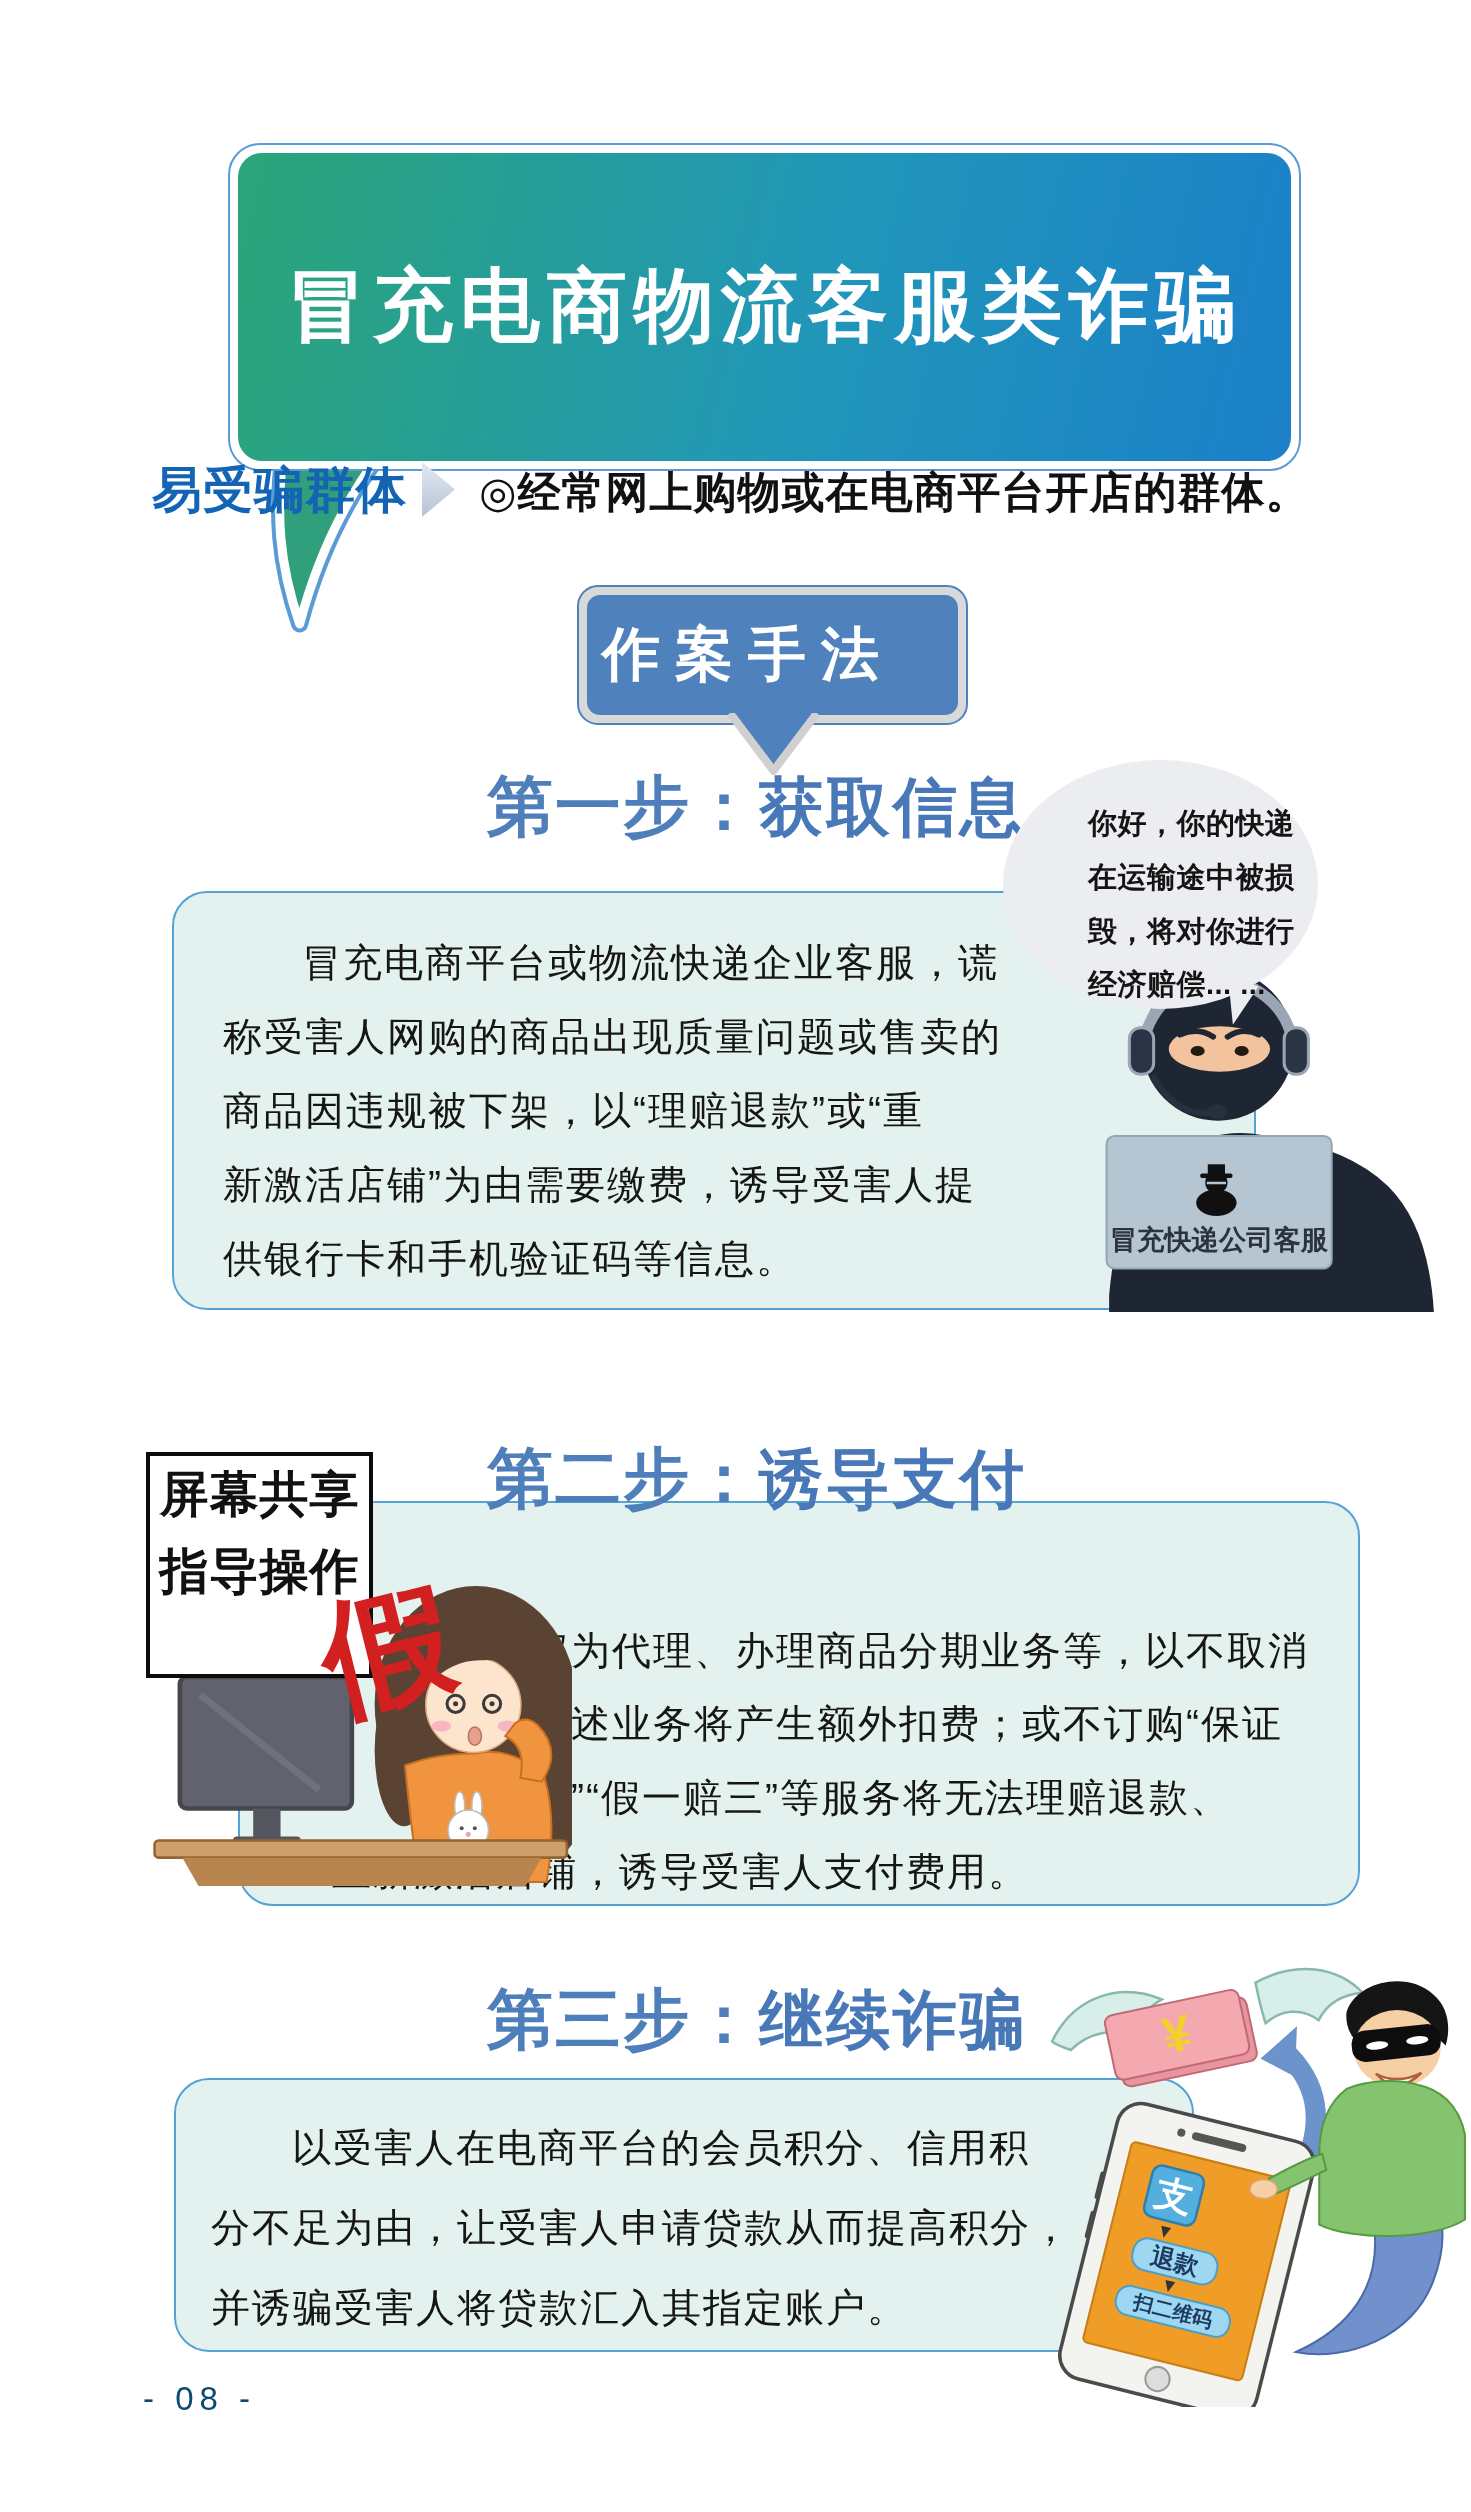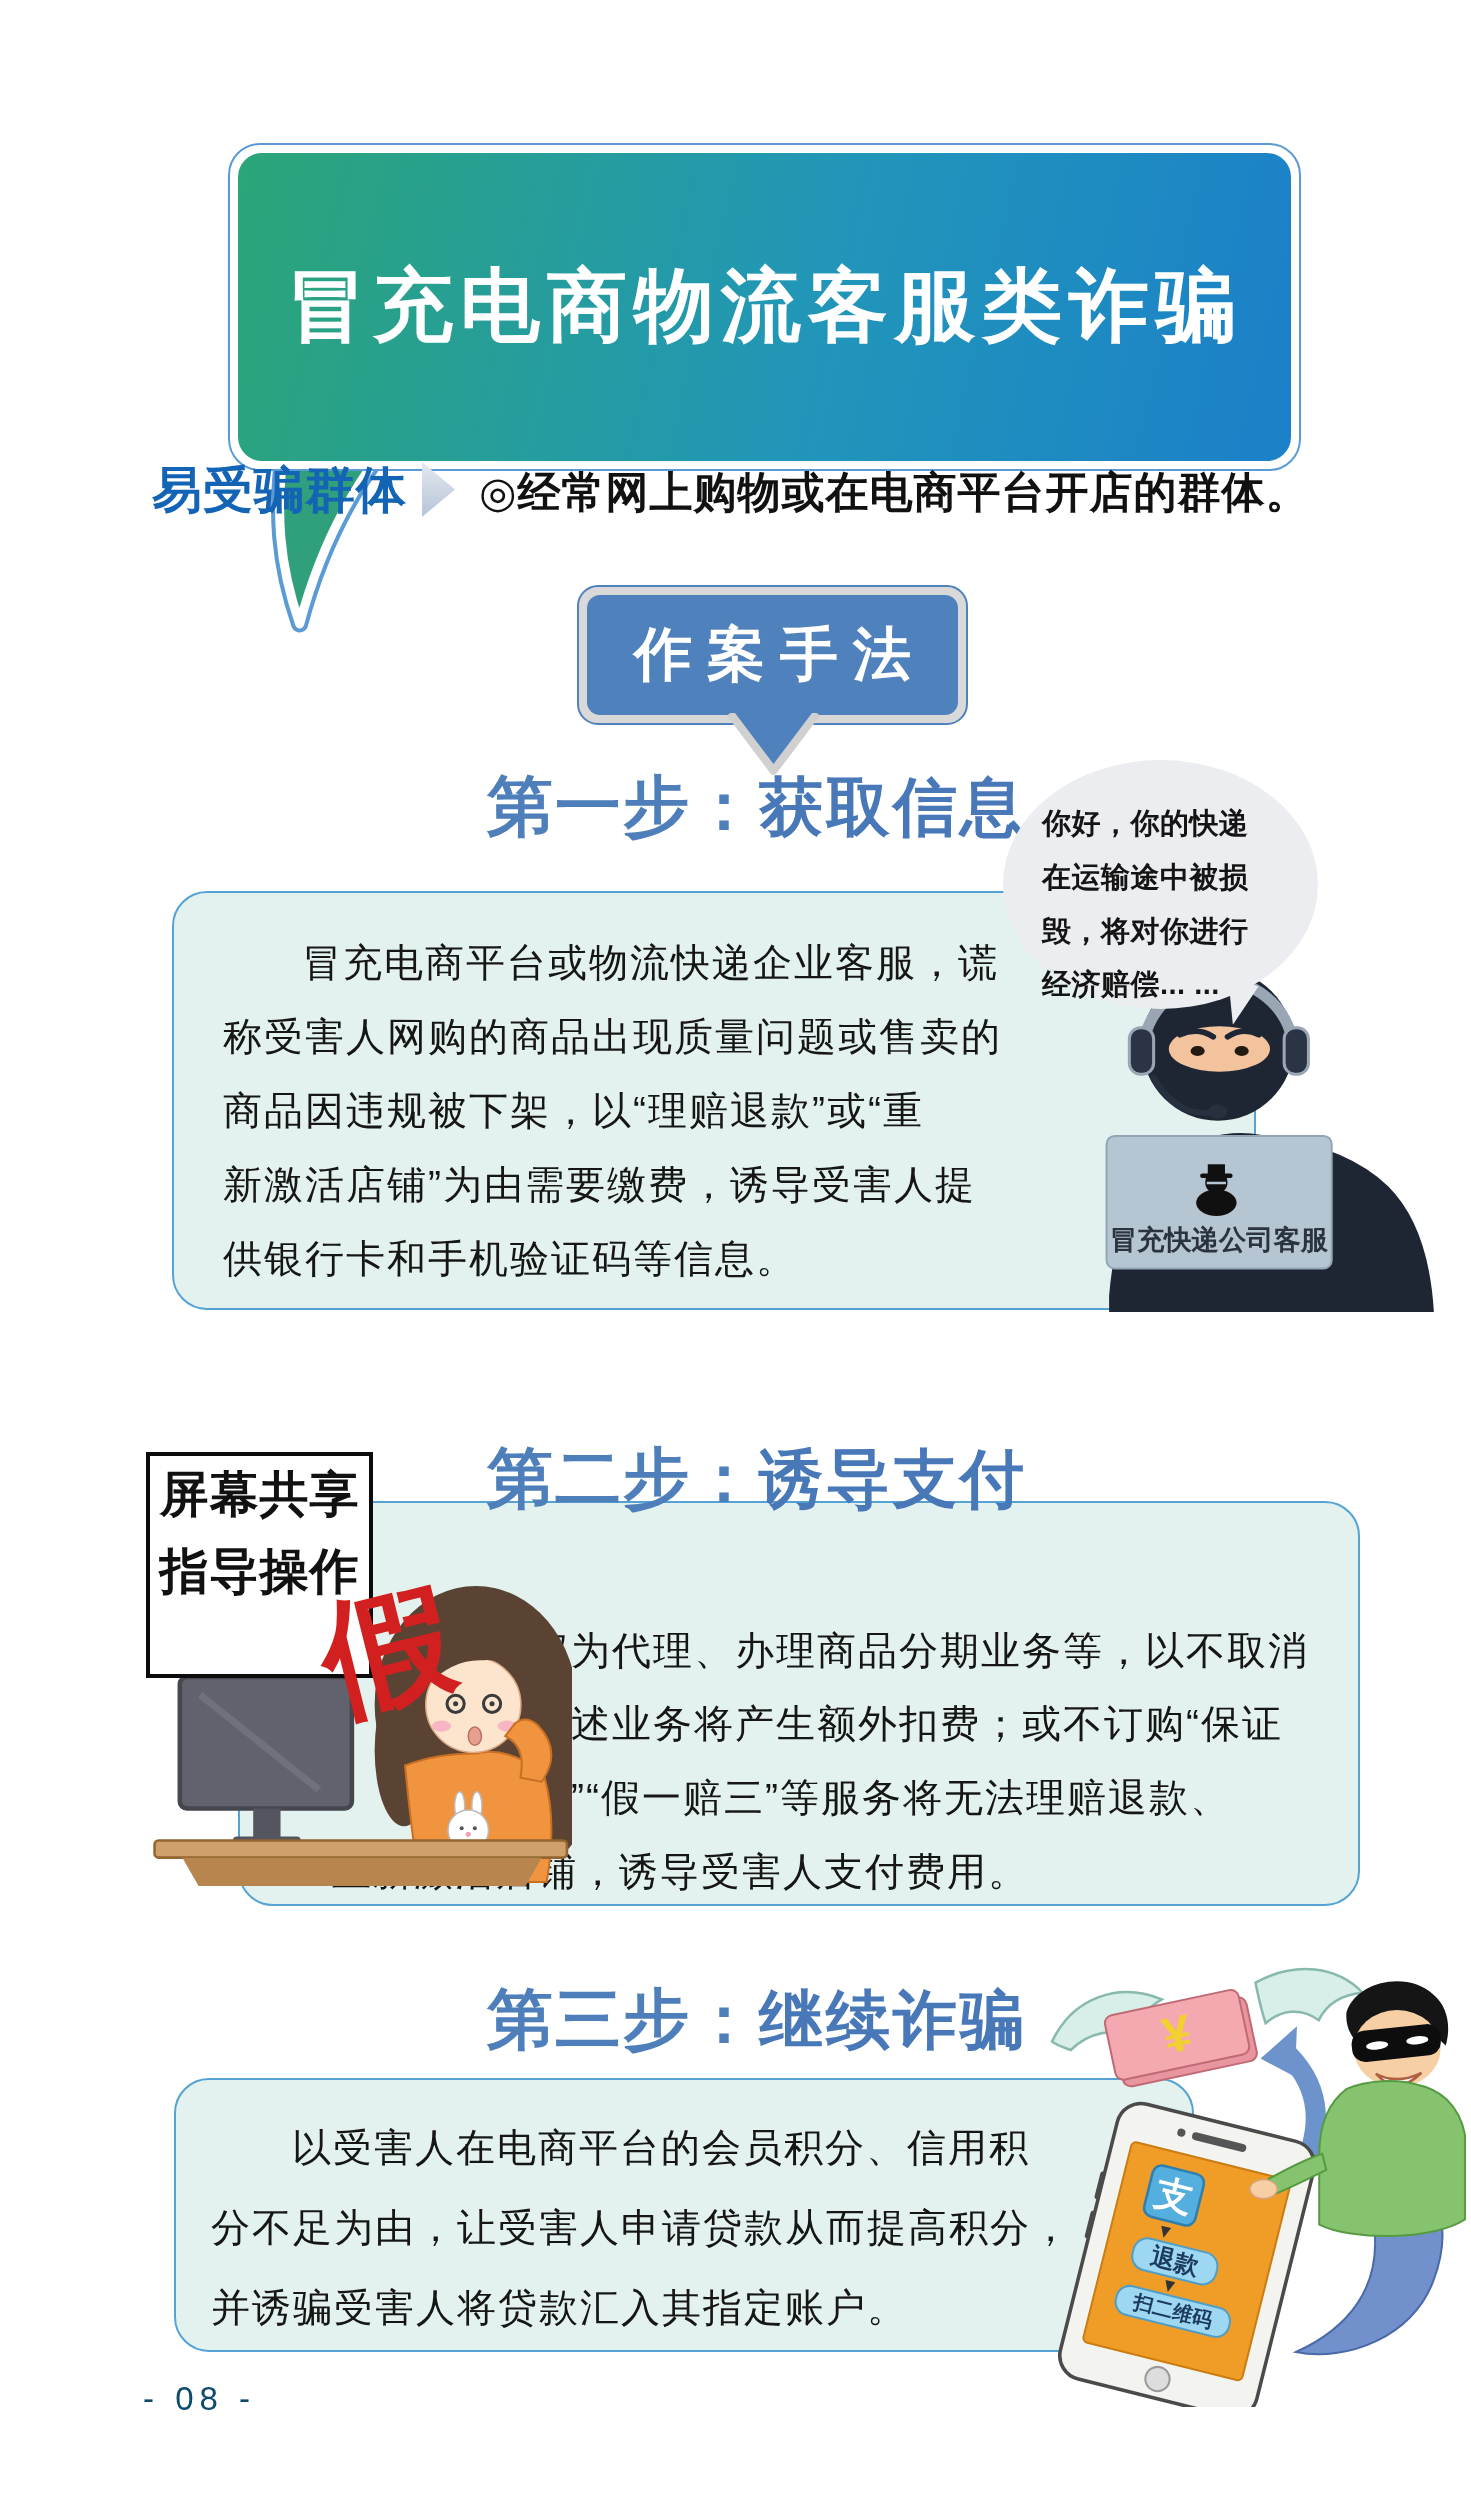--- a/index.html
+++ b/index.html
@@ -22,21 +22,21 @@
   .aud-arrow{position:absolute;left:422px;top:462px;width:33px;height:55px;z-index:2;
              background:linear-gradient(180deg,#e3e9f1 0%,#b6c3d6 100%);
              clip-path:polygon(0 0,100% 50%,0 100%);}
   .aud-desc{position:absolute;left:479px;top:464px;font-size:43px;font-weight:700;color:#111111;
             font-family:"Liberation Serif","DejaVu Serif",serif;letter-spacing:1px;white-space:nowrap;z-index:2;}
 
   
   .method-outer{position:absolute;left:577px;top:585px;width:391px;height:140px;z-index:2;
                 background:#d9d9d9;border:2px solid #4f81bd;border-radius:21px;box-sizing:border-box;}
   .method-inner{position:absolute;left:8px;top:8px;right:8px;bottom:8px;background:#4f81bd;
-                border-radius:13px;display:flex;align-items:center;justify-content:center;}
+                border-radius:13px;display:flex;align-items:center;}
   .method-text{color:#ffffff;font-family:"Liberation Serif","DejaVu Serif",serif;font-weight:700;
                font-size:58px;letter-spacing:15px;text-indent:15px;white-space:nowrap;}
   .method-tail{position:absolute;left:723px;top:713px;z-index:3;}
 
   
   .step-heading{position:absolute;left:757px;transform:translateX(-50%);white-space:nowrap;z-index:2;}
   .sh-prefix{font-family:"Liberation Serif","DejaVu Serif",serif;font-weight:700;font-size:66px;
              color:#4e7fbb;letter-spacing:2px;}
   .sh-title{font-weight:900;font-size:64px;color:#4878b8;letter-spacing:3px;}
 
@@ -45,21 +45,21 @@
          box-sizing:border-box;z-index:1;}
   .tline{position:absolute;font-size:39px;font-weight:400;color:#161616;letter-spacing:2px;
          white-space:nowrap;z-index:2;}
 
   
   .cs-bubble{position:absolute;left:1003px;top:760px;width:315px;height:249px;border-radius:50%;
              background:#ebedf0;z-index:5;}
   .cs-bubble-tail{position:absolute;left:1219px;top:981px;width:35px;height:44px;background:#ebedf0;
              clip-path:polygon(10% 0,100% 0,55% 100%);transform:rotate(14deg);z-index:5;}
   .cs-line{position:absolute;font-size:29px;font-weight:900;color:#141414;letter-spacing:0.5px;
-           white-space:nowrap;z-index:6;}
+           white-space:nowrap;z-index:6;margin-left:46px;}
 
   
   .share-sign{position:absolute;left:146px;top:1452px;width:227px;height:226px;background:#ffffff;
               border:4px solid #0c0c0c;box-sizing:border-box;z-index:4;
               display:flex;flex-direction:column;align-items:center;justify-content:flex-start;padding-top:0;}
   .share-line{font-size:49px;font-weight:900;color:#111111;line-height:77px;letter-spacing:1px;white-space:nowrap;}
   .stamp{position:absolute;left:322px;top:1584px;font-size:131px;font-weight:900;color:#d22020;
          transform:rotate(-14deg);z-index:5;line-height:1;}
 
   

